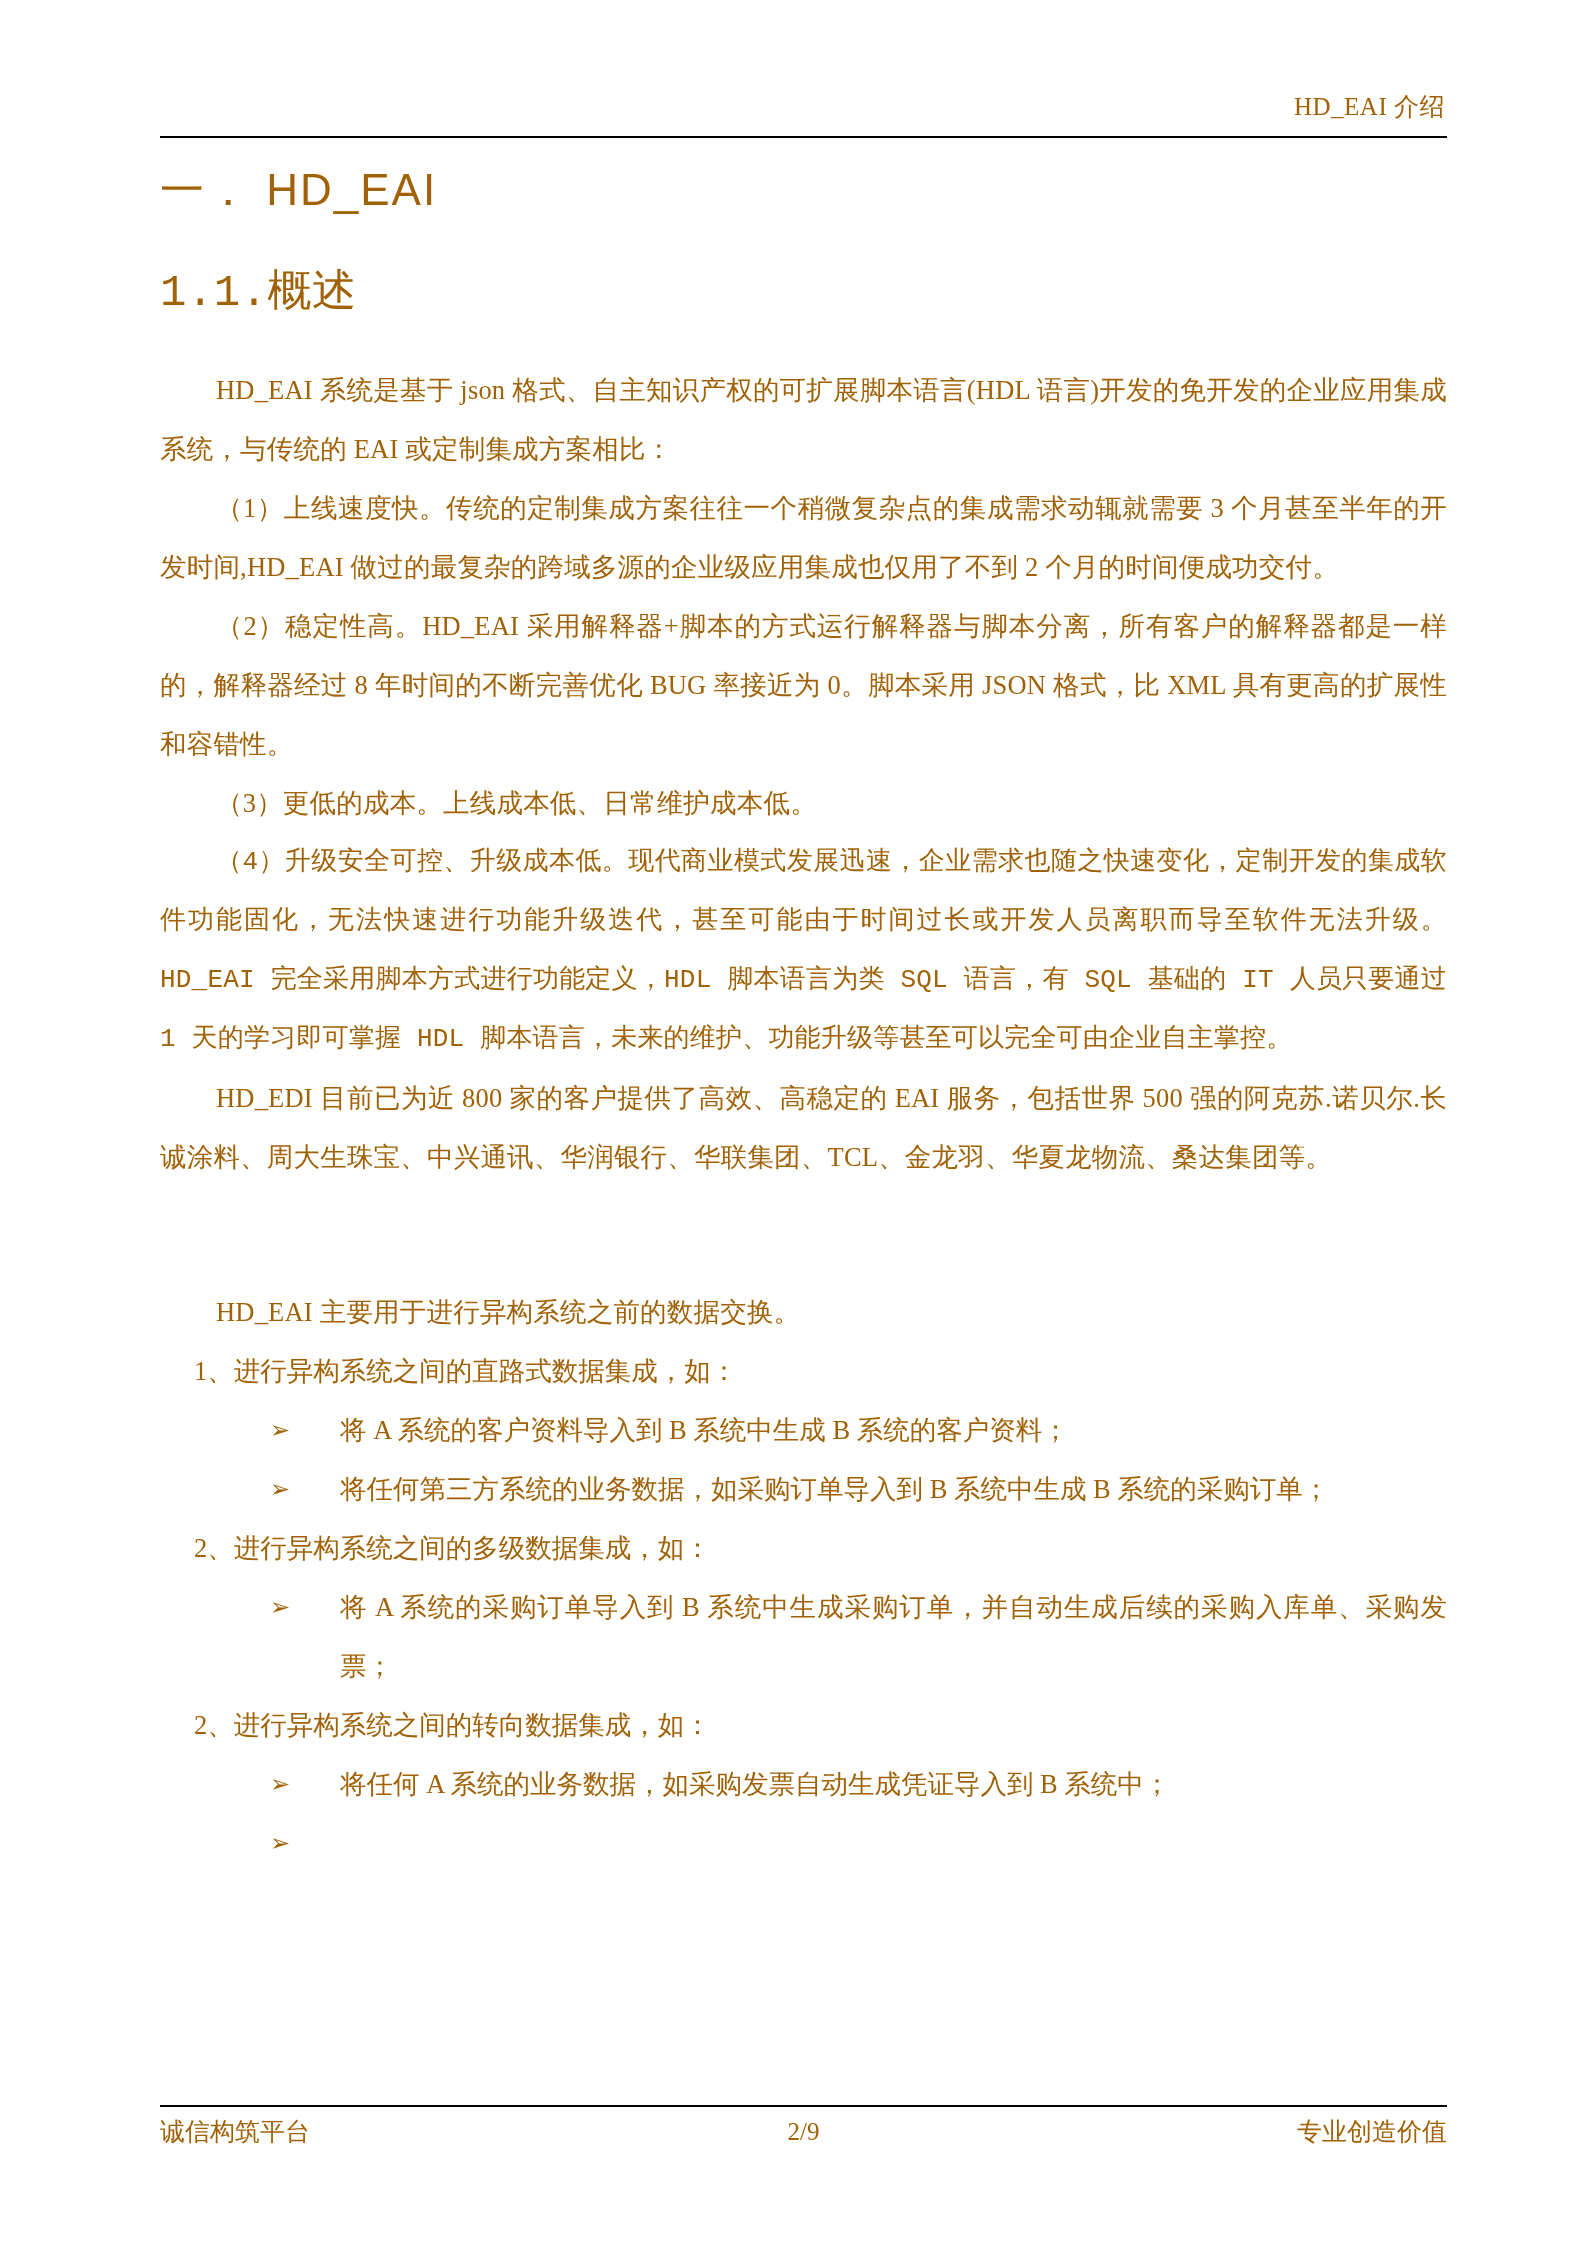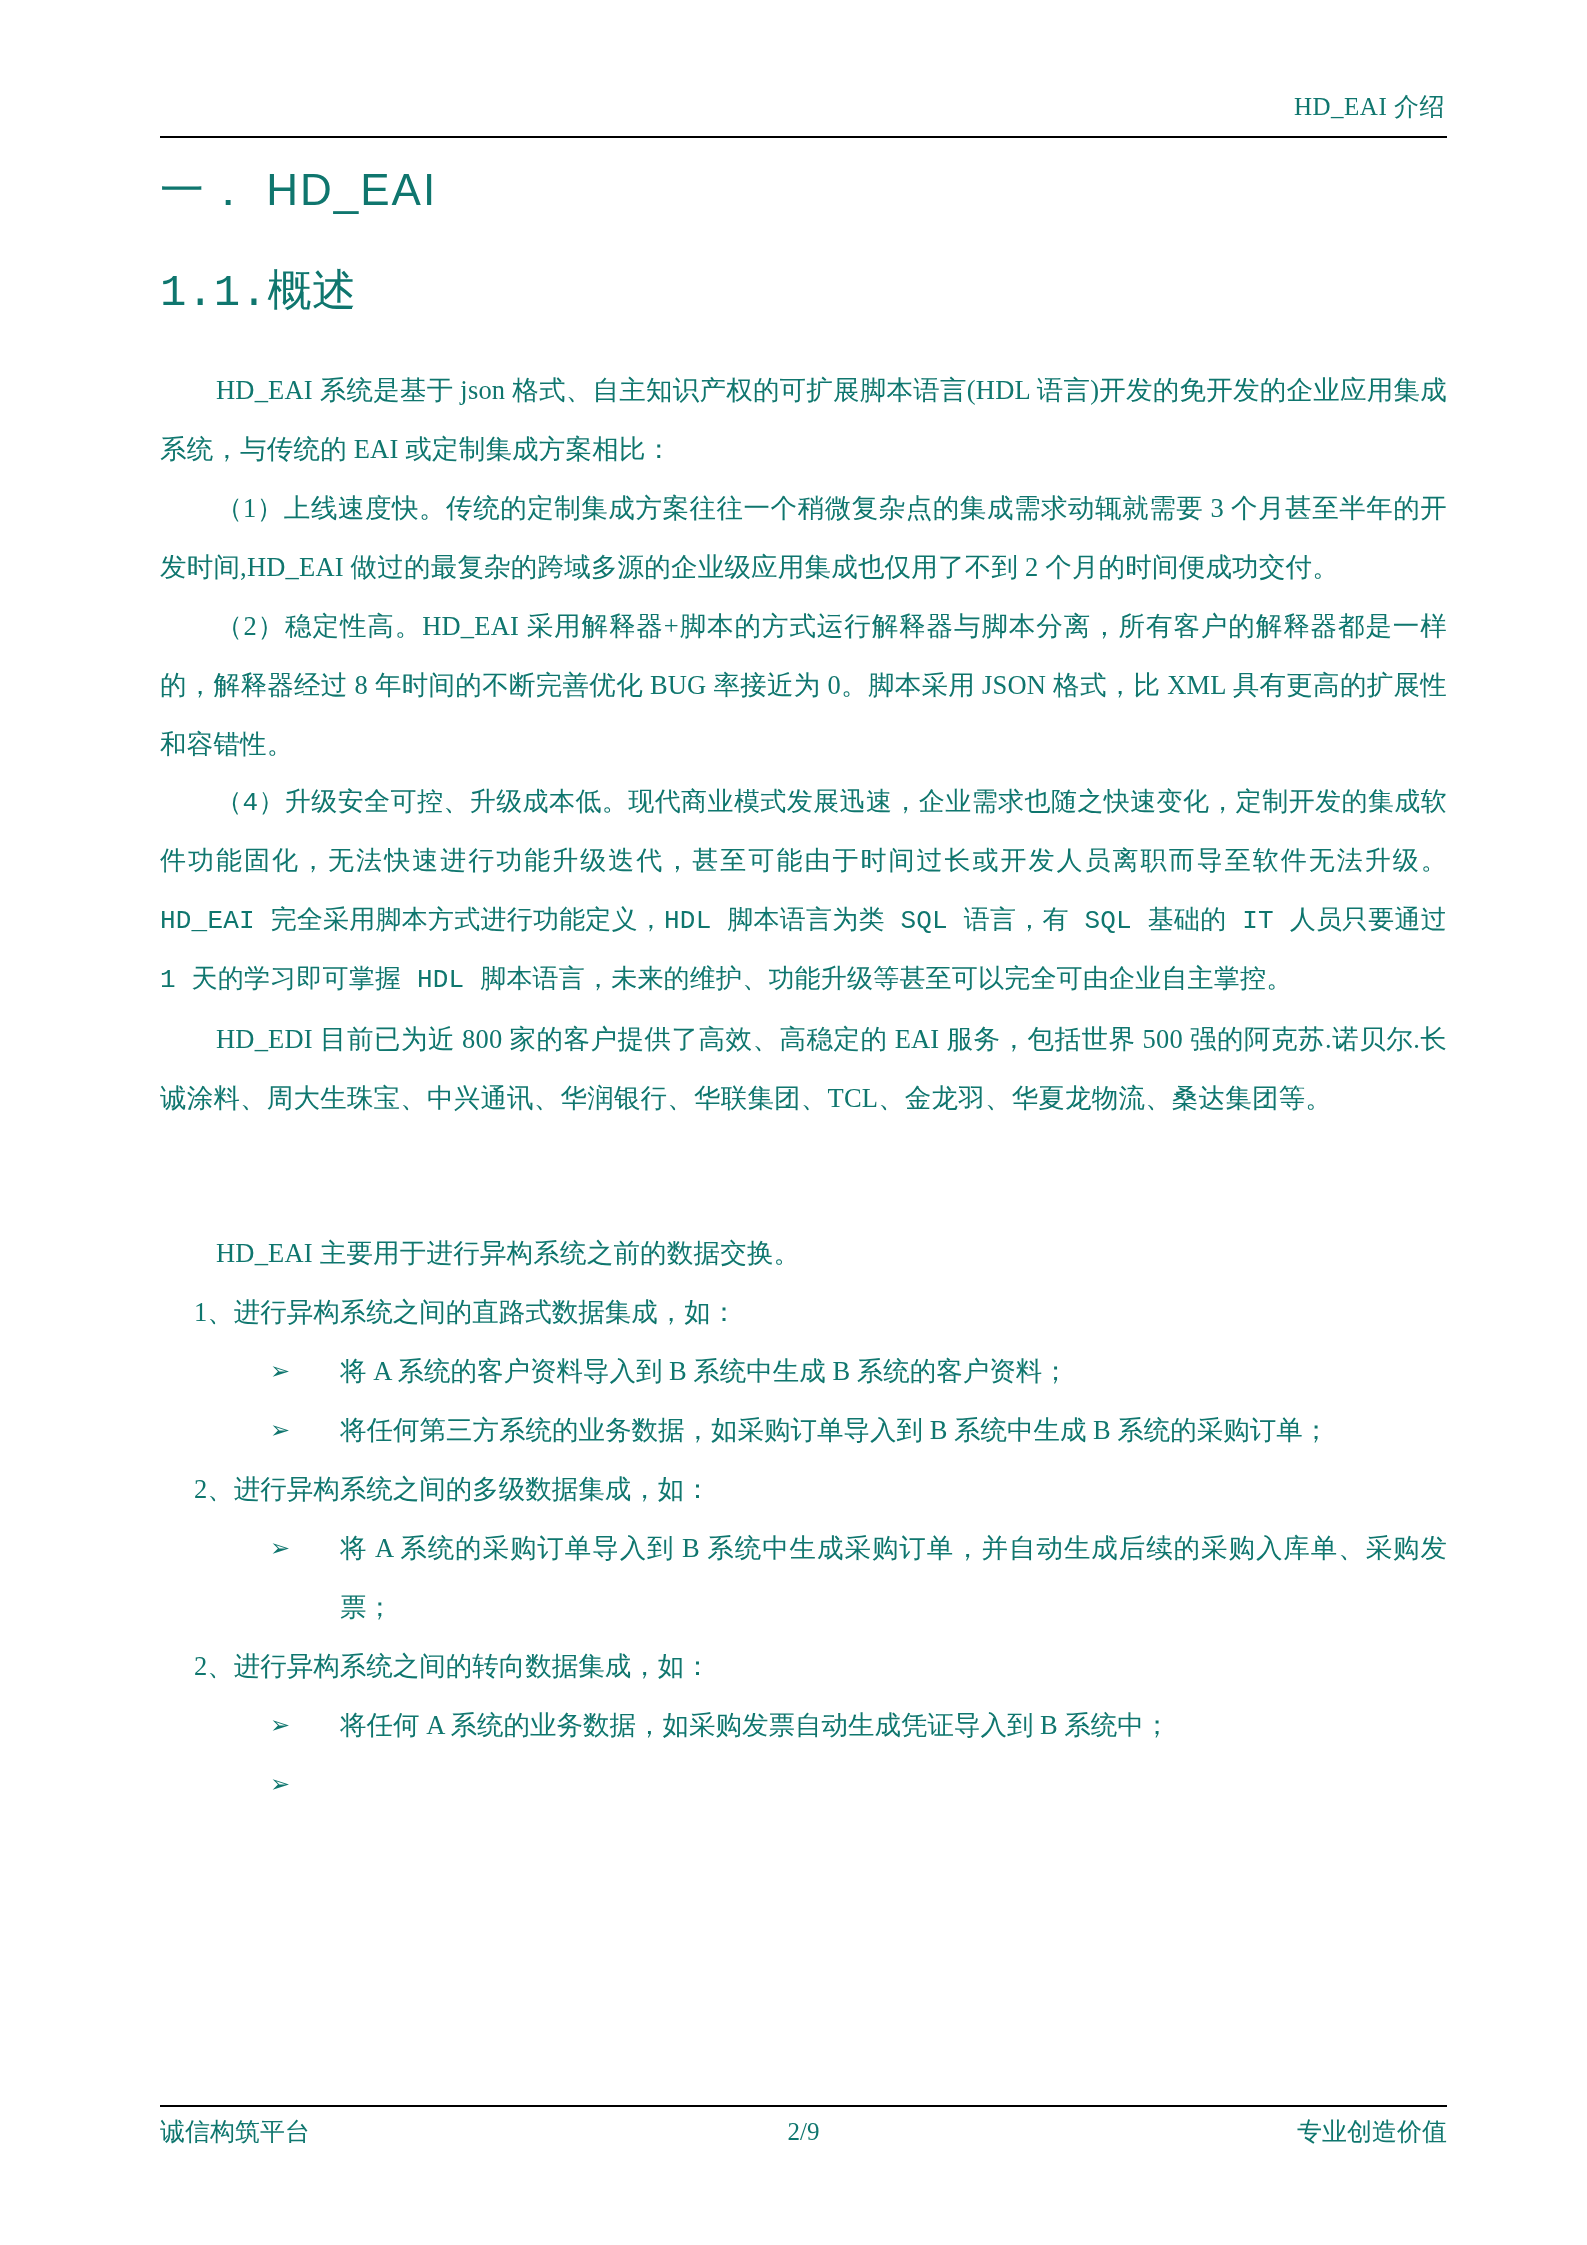--- a/index.html
+++ b/index.html
@@ -9,21 +9,21 @@
   }
   .page {
     position: relative;
     width: 1587px;
     height: 2245px;
     background: #ffffff;
     box-sizing: border-box;
     padding: 0;
     overflow: hidden;
     font-family: "Liberation Serif", "DejaVu Serif", serif;
-    color: #0f766e;
+    color: #a16207;
   }
 
   
   .page-header {
     position: absolute;
     left: 160px;
     right: 140px;
     top: 92px;
     height: 42px;
   }
@@ -159,20 +159,21 @@
 
     <h1 class="chapter-title">一． HD_EAI</h1>
 
     <div class="h2-gap-top"></div>
     <h2 class="section-title">1.1.概述</h2>
     <div class="h2-gap-below"></div>
 
     <p class="body-para indent2">HD_EAI 系统是基于 json 格式、自主知识产权的可扩展脚本语言(HDL 语言)开发的免开发的企业应用集成系统，与传统的 EAI 或定制集成方案相比：</p>
     <p class="body-para indent2">（1）上线速度快。传统的定制集成方案往往一个稍微复杂点的集成需求动辄就需要 3 个月甚至半年的开发时间,HD_EAI 做过的最复杂的跨域多源的企业级应用集成也仅用了不到 2 个月的时间便成功交付。</p>
     <p class="body-para indent2">（2）稳定性高。HD_EAI 采用解释器+脚本的方式运行解释器与脚本分离，所有客户的解释器都是一样的，解释器经过 8 年时间的不断完善优化 BUG 率接近为 0。脚本采用 JSON 格式，比 XML 具有更高的扩展性和容错性。</p>
+    <p class="body-para indent2">（3）更低的成本。上线成本低、日常维护成本低。</p>
     <p class="body-para indent2 sans">（4）升级安全可控、升级成本低。现代商业模式发展迅速，企业需求也随之快速变化，定制开发的集成软件功能固化，无法快速进行功能升级迭代，甚至可能由于时间过长或开发人员离职而导至软件无法升级。HD_EAI 完全采用脚本方式进行功能定义，HDL 脚本语言为类 SQL 语言，有 SQL 基础的 IT 人员只要通过 1 天的学习即可掌握 HDL 脚本语言，未来的维护、功能升级等甚至可以完全可由企业自主掌控。</p>
     <p class="body-para indent2">HD_EDI 目前已为近 800 家的客户提供了高效、高稳定的 EAI 服务，包括世界 500 强的阿克苏.诺贝尔.长诚涂料、周大生珠宝、中兴通讯、华润银行、华联集团、TCL、金龙羽、华夏龙物流、桑达集团等。</p>
 
     <div class="h2-gap-top"></div>
     <div class="h2-gap-below"></div>
 
     <p class="body-para indent2">HD_EAI 主要用于进行异构系统之前的数据交换。</p>
 
     <p class="num-item">1、进行异构系统之间的直路式数据集成，如：</p>
     <p class="bullet-item">

